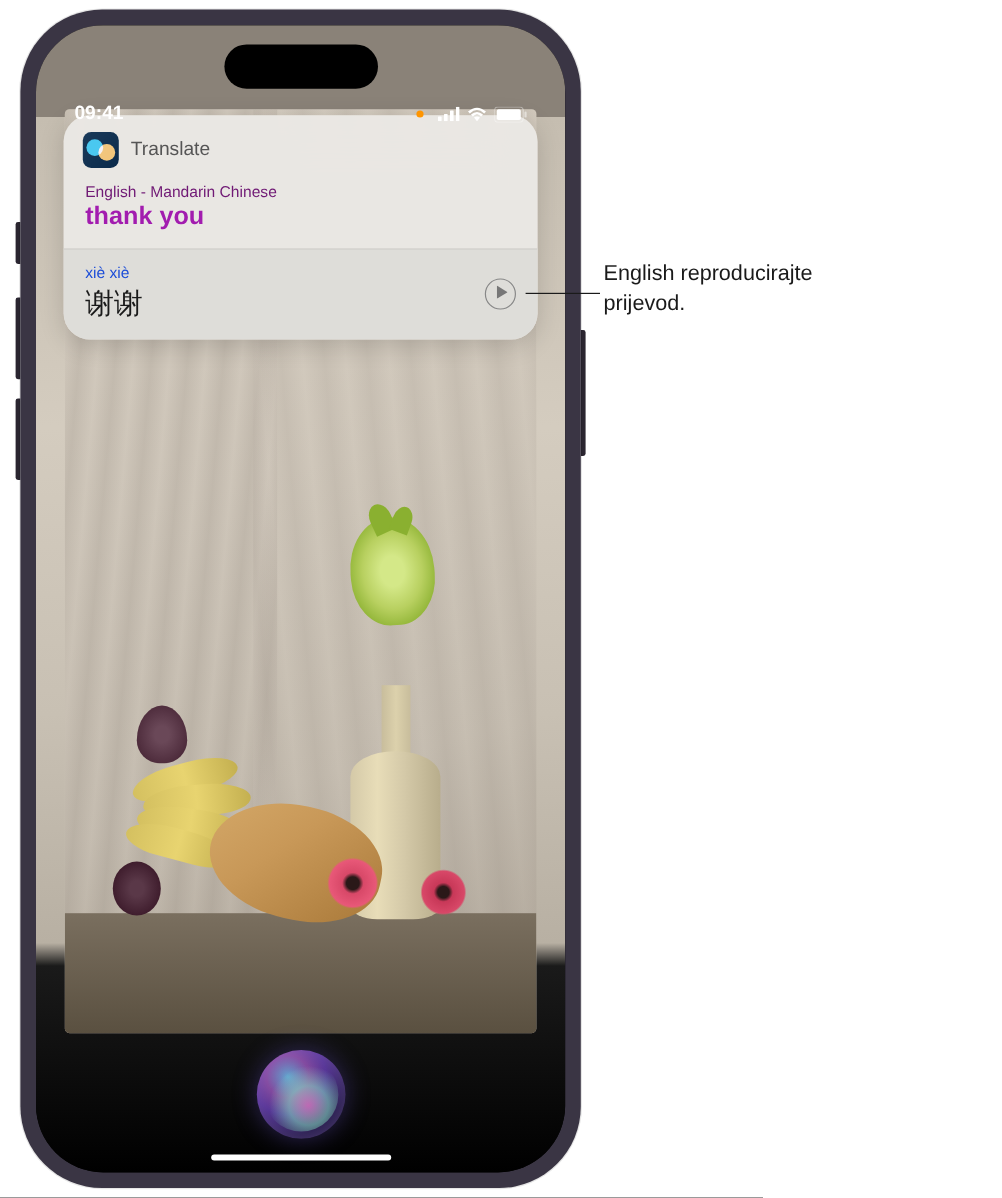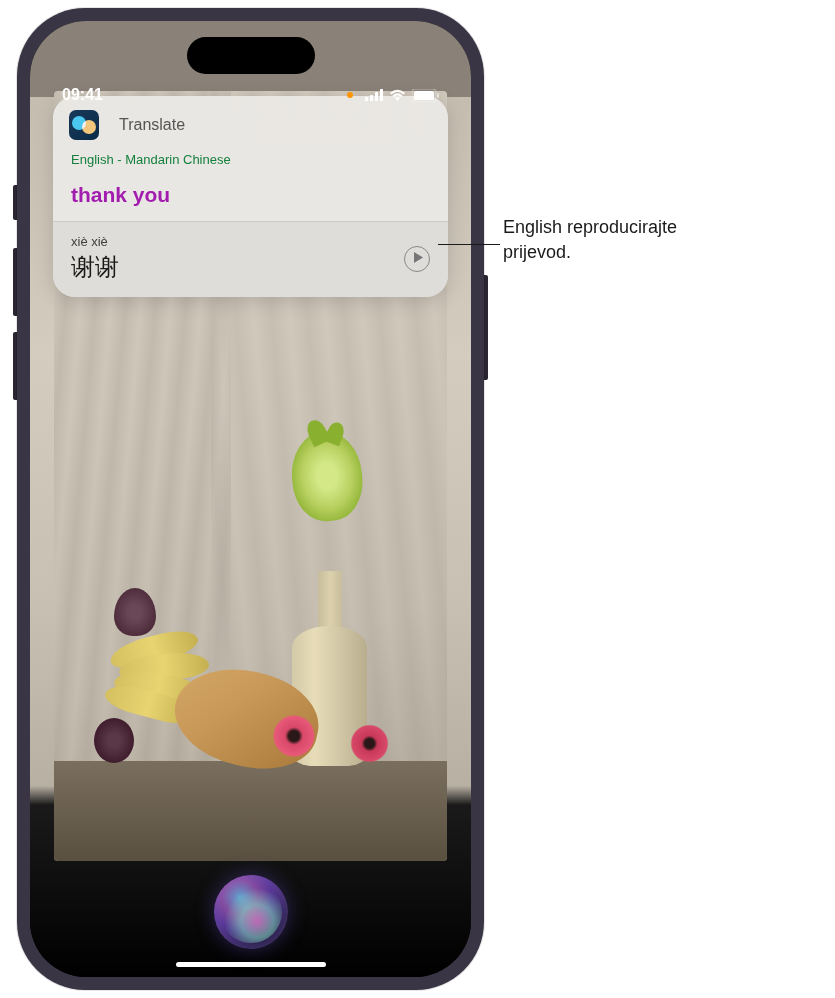--- a/index.html
+++ b/index.html
@@ -288,21 +288,21 @@
       border-radius: 22px;
       z-index: 20;
       overflow: hidden;
       box-shadow: 0 4px 20px rgba(0,0,0,0.15);
     }
     
     .card-header {
       display: flex;
       align-items: center;
       padding: 14px 16px 10px;
-      gap: 20px;
+      gap: 10px;
     }
     
     .translate-app-icon {
       width: 30px;
       height: 30px;
       border-radius: 7px;
       background: linear-gradient(135deg, #1a3a5a 0%, #0a2a4a 100%);
       display: flex;
       align-items: center;
       justify-content: center;
@@ -337,22 +337,22 @@
       color: #555;
       font-weight: 400;
     }
     
     .source-section {
       padding: 2px 18px 14px;
     }
     
     .lang-pair {
       font-size: 13px;
-      color: #15803d;
-      margin-bottom: 16px;
+      color: #701a75;
+      margin-bottom: 2px;
     }
     
     .source-text {
       font-size: 21px;
       font-weight: 600;
       color: #a21caf;
     }
     
     .target-section {
       background: rgba(220, 218, 215, 0.85);
@@ -362,21 +362,21 @@
       align-items: center;
       border-top: 0.5px solid rgba(0,0,0,0.08);
     }
     
     .target-content {
       flex: 1;
     }
     
     .pinyin {
       font-size: 13px;
-      color: #404040;
+      color: #1d4ed8;
       margin-bottom: 2px;
     }
     
     .target-text {
       font-size: 24px;
       font-weight: 500;
       color: #1a1a1a;
     }
     
     .play-button {

